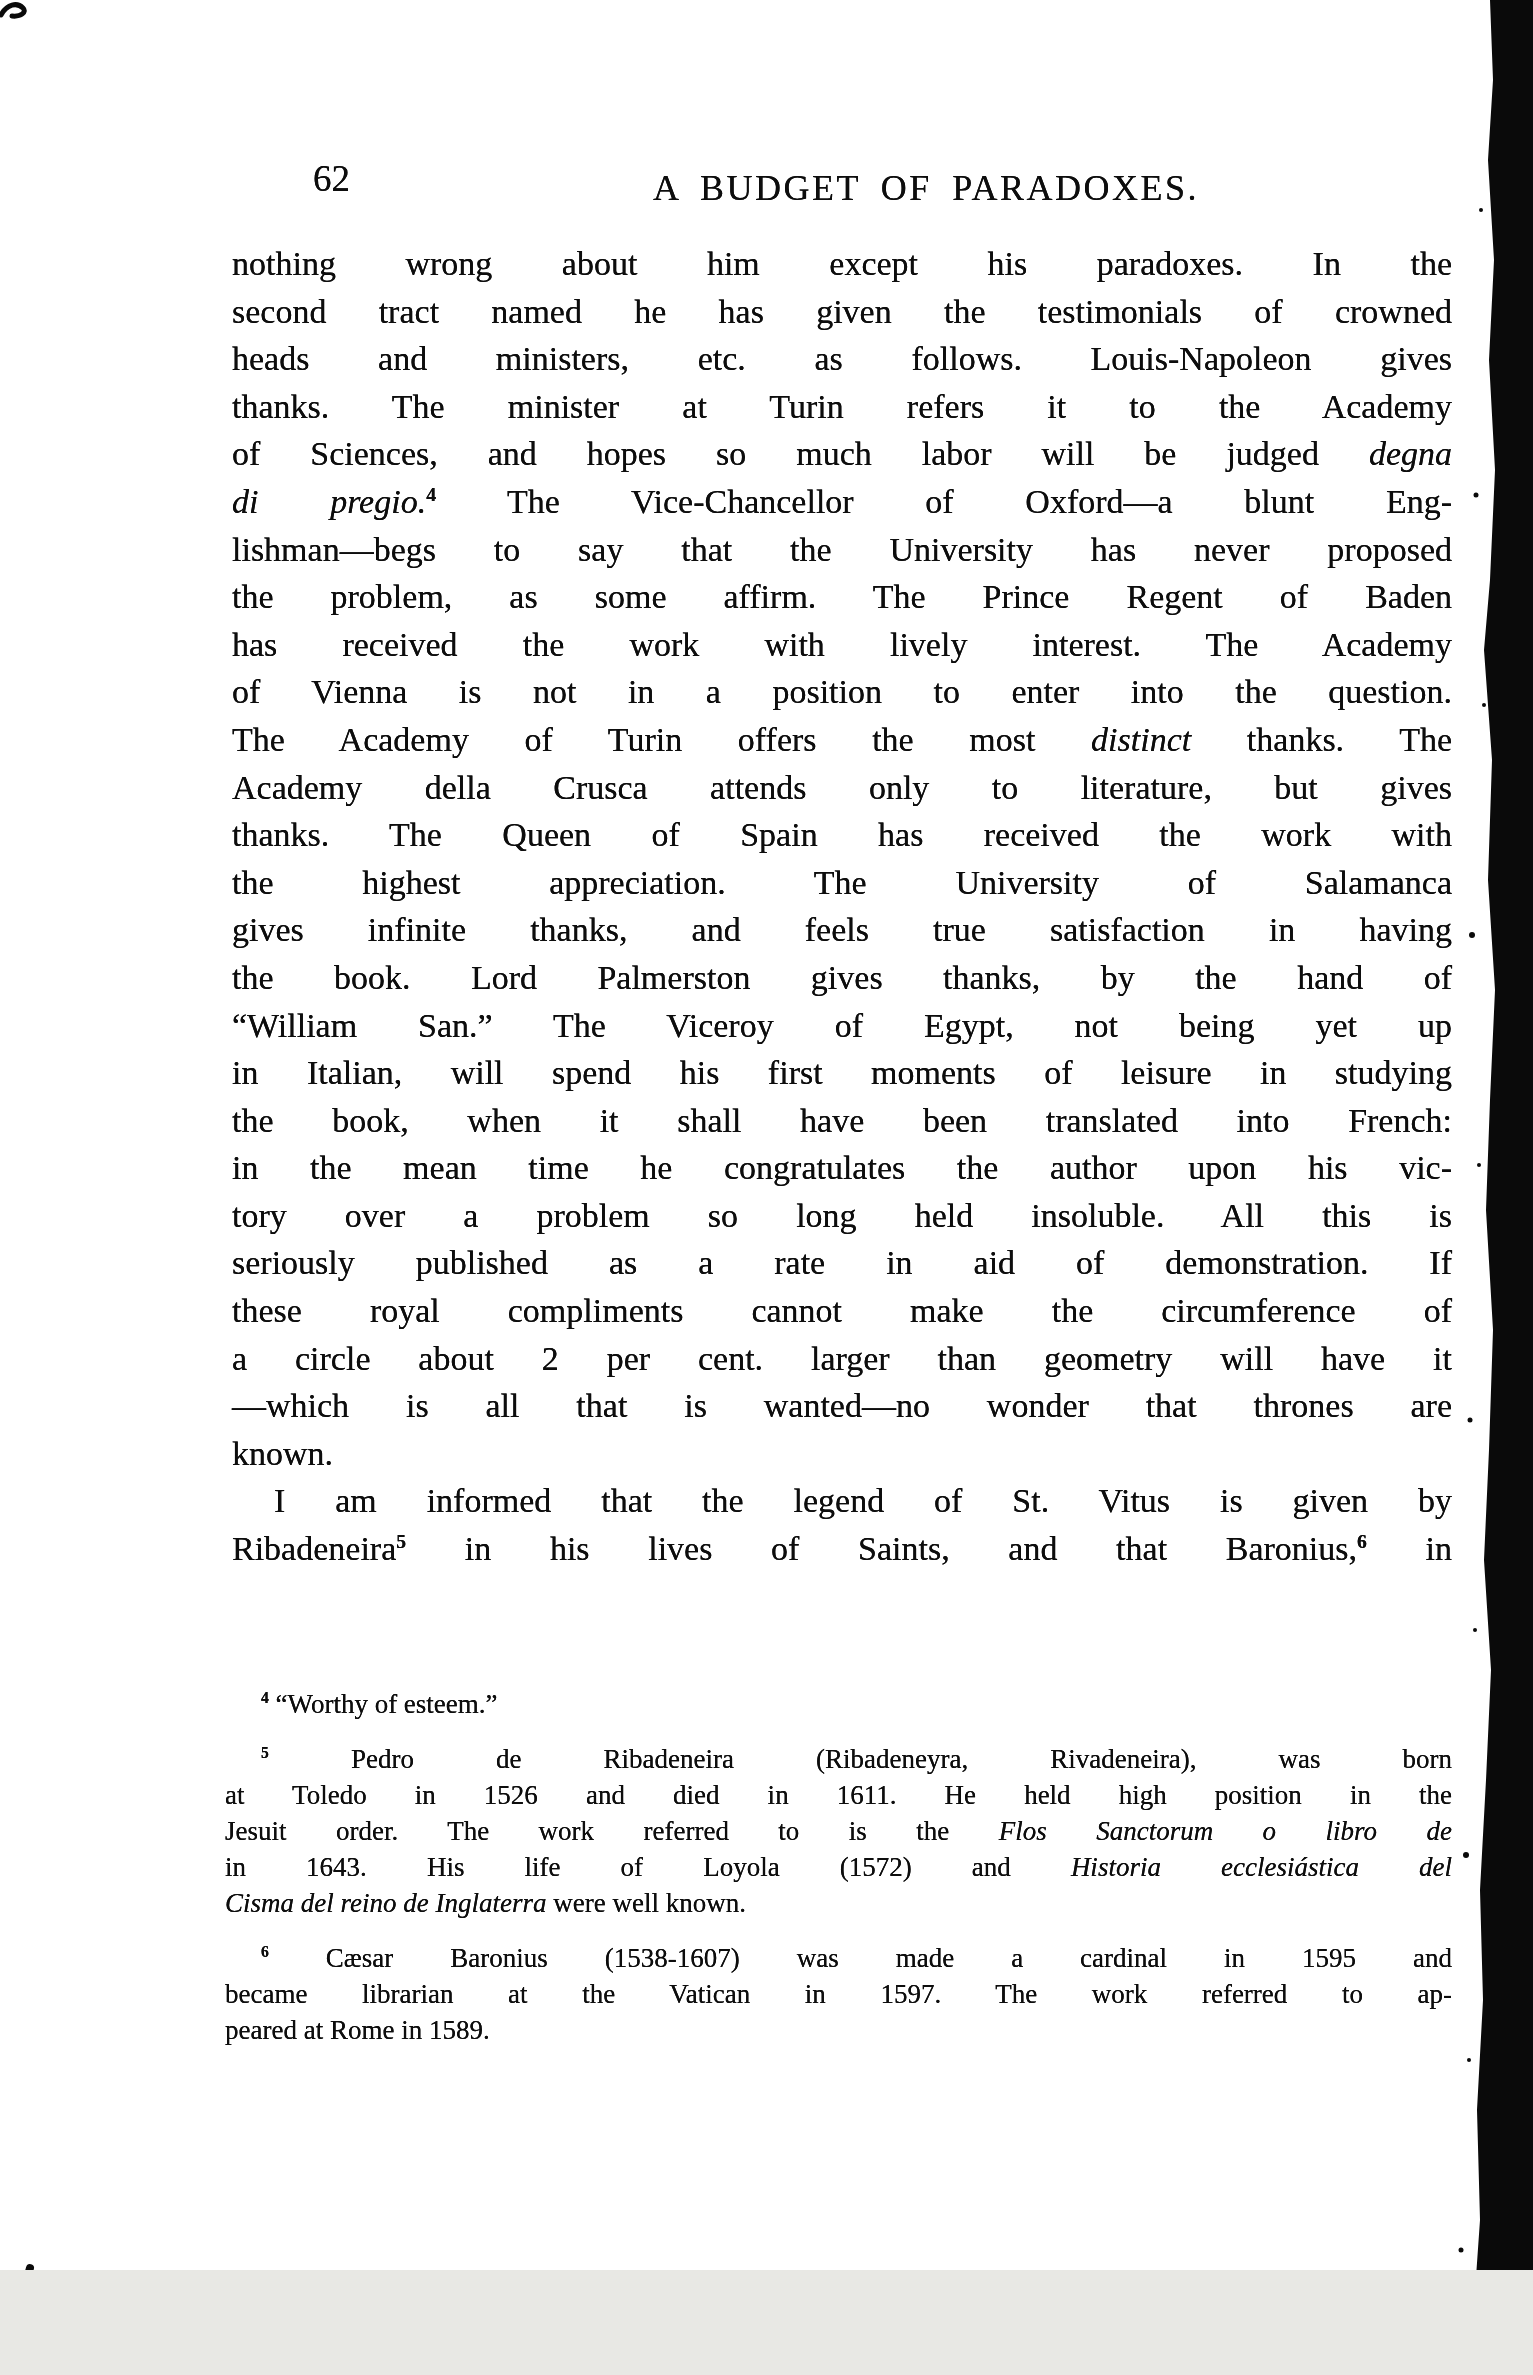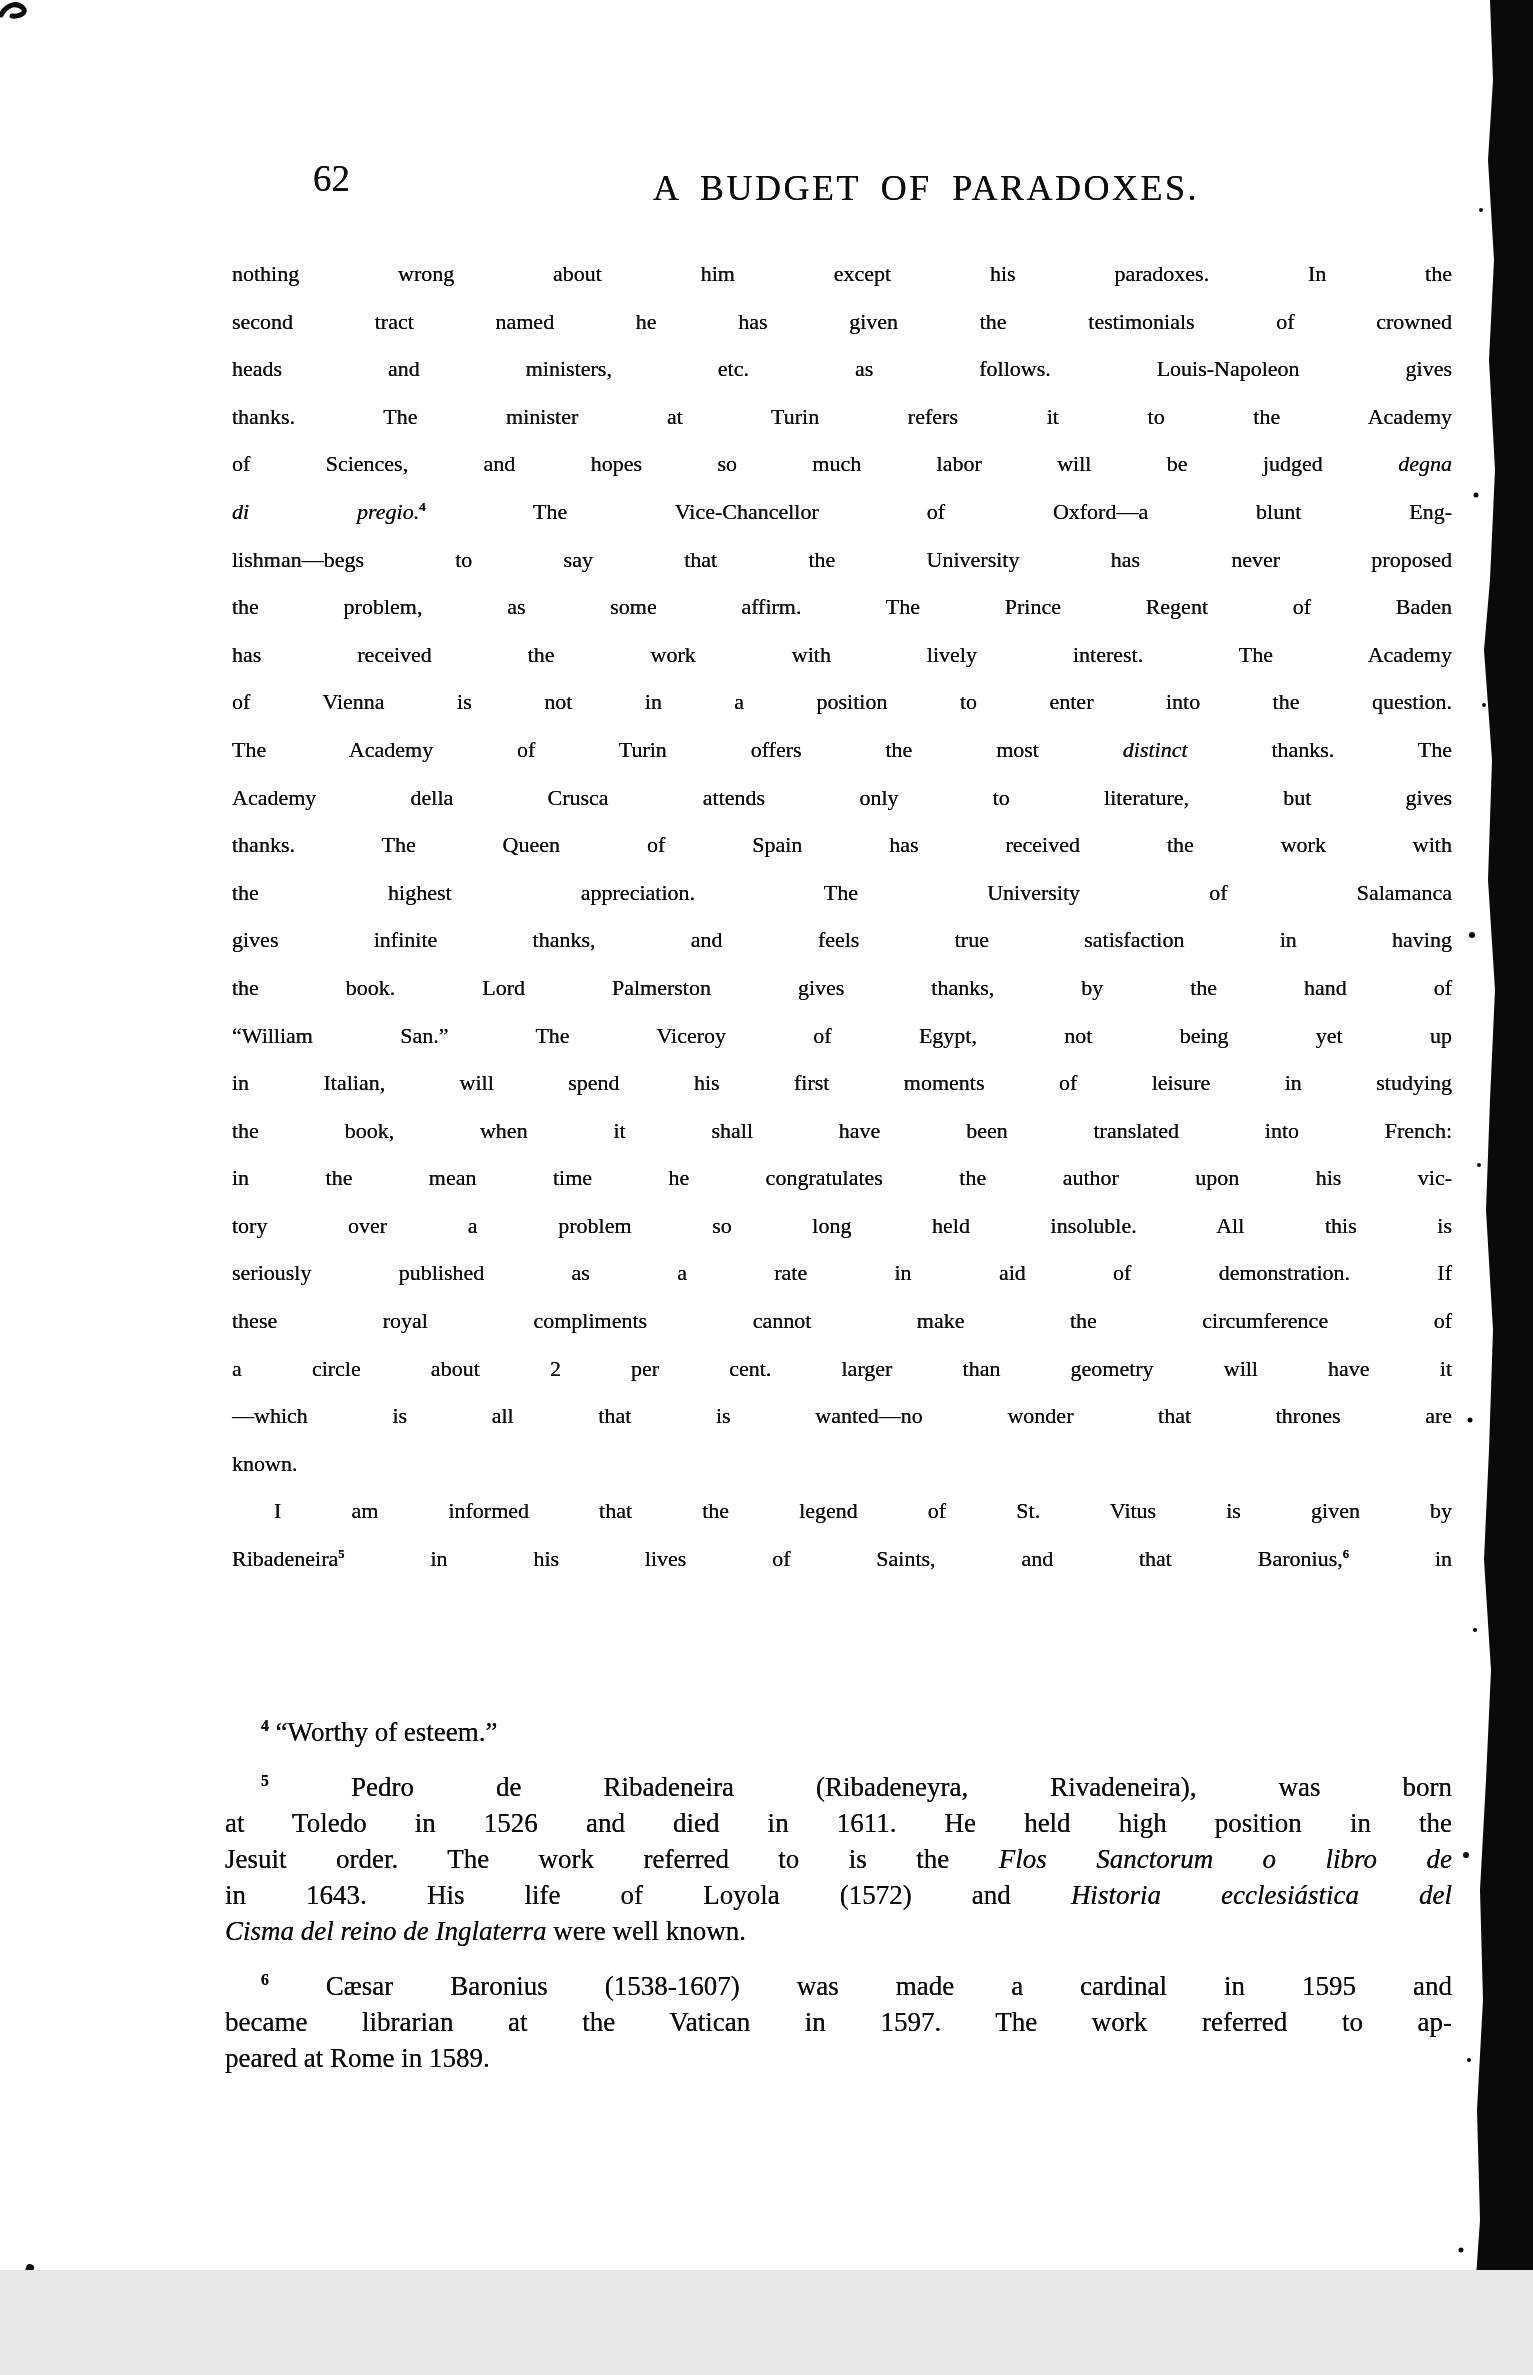--- a/index.html
+++ b/index.html
@@ -23,32 +23,31 @@
     font-size:37px;line-height:1;
   }
   .runtitle{
     position:absolute;left:653px;top:170px;
     font-size:36px;line-height:1;
     letter-spacing:2.5px;word-spacing:9px;
     white-space:nowrap;
   }
 
   .bodytext{
-    position:absolute;left:232px;top:250px;width:1220px;
-    font-size:22px;
+    position:absolute;left:232px;top:240px;width:1220px;
+    font-size:34px;
   }
   .bodytext .tline{
     height:47.6px;line-height:47.6px;
     text-align:justify;text-align-last:justify;
     white-space:nowrap;
   }
   .footnotes{
     position:absolute;left:225px;top:1686px;width:1227px;
     font-size:27px;
-    margin-top:28px;
   }
   .footnotes .fnblock{margin:0 0 19px 0;}
   .footnotes .tline{
     height:36px;line-height:36px;
     text-align:justify;text-align-last:justify;
     white-space:nowrap;
   }
   .tline.nj{text-align-last:left;}
   .bodytext .tline.ind{text-indent:42px;}
   .footnotes .tline.ind{text-indent:36px;}

